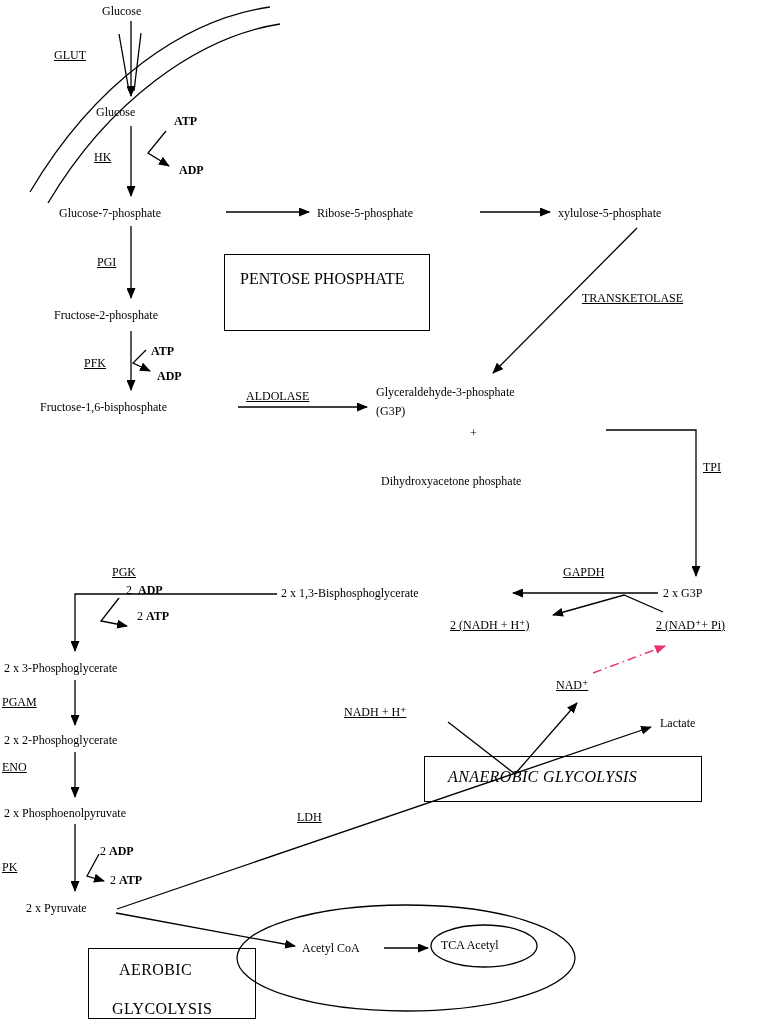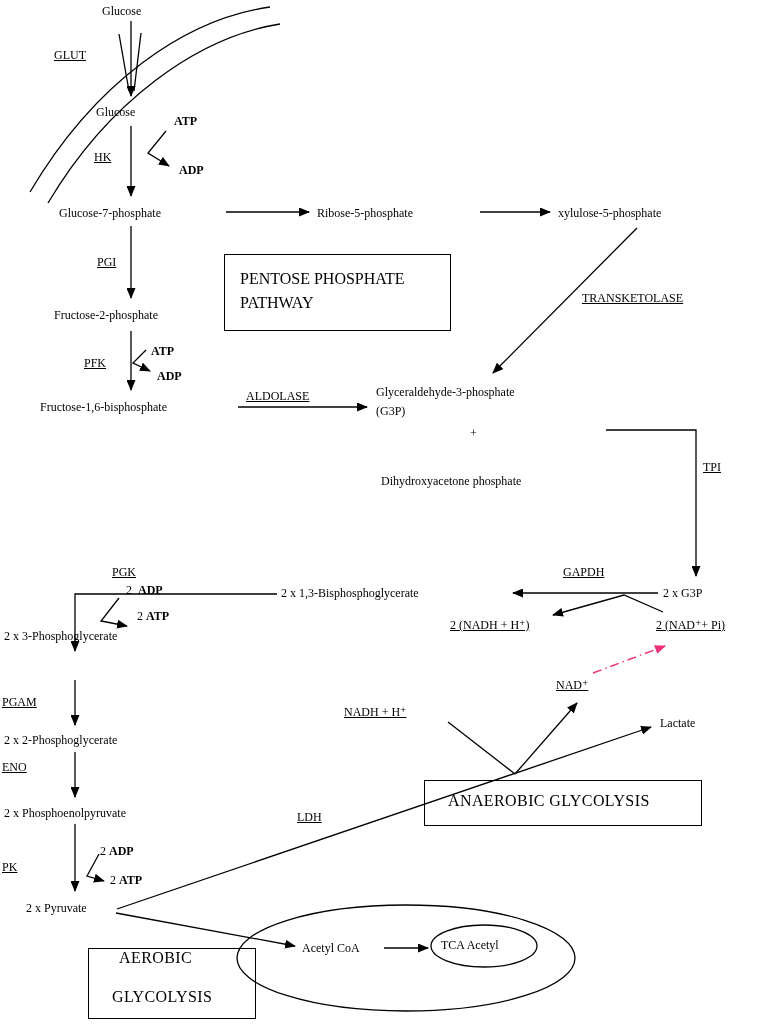--- a/index.html
+++ b/index.html
@@ -8,23 +8,23 @@
     position:relative; width:765px; height:1025px; background:#fff;
     font-family:"Liberation Serif","DejaVu Serif",serif; color:#000; overflow:hidden;
   }
   svg.layer { position:absolute; left:0; top:0; width:765px; height:1025px; }
   .lbl { position:absolute; font-size:12px; line-height:17px; white-space:nowrap; }
   .enz { text-decoration:underline; }
   .und { text-decoration:underline; }
   .co  { font-weight:bold; }
   .box { position:absolute; border:1.5px solid #000; background:transparent; font-size:16px; }
   .box .bline { white-space:nowrap; }
-  .ppp-box  { left:224px; top:254px; width:227px; height:77px; padding:12px 0 0 15px; line-height:24px; }
-  .anae-box { left:424px; top:780px; width:278px; height:46px; padding:11px 0 0 23px; letter-spacing:0.4px; }
-  .aero-box { left:88px;  top:948px; width:168px; height:71px; padding:0 0 0 0; line-height:17px; letter-spacing:0.4px; }
+  .ppp-box  { left:224px; top:254px; width:206px; height:77px; padding:12px 0 0 15px; line-height:24px; }
+  .anae-box { left:424px; top:756px; width:278px; height:46px; padding:11px 0 0 23px; letter-spacing:0.4px;font-style:italic; }
+  .aero-box { left:88px;  top:948px; width:168px; height:71px; padding:12px 0 0 0; line-height:17px; letter-spacing:0.4px; }
   .aero-box .l1 { margin-left:30px; }
   .aero-box .l2 { margin-left:23px; margin-top:22px; }
 </style>
 </head>
 <body>
 
 <div class="canvas">
 
   <svg class="layer" viewBox="0 0 765 1025" xmlns="http://www.w3.org/2000/svg">
     <defs>
@@ -111,41 +111,40 @@
   <div class="lbl enz" style="left:112px;top:564px">PGK</div>
   <div class="lbl" style="left:126px;top:582px"><span>2</span>&nbsp;&nbsp;<span class="co">ADP</span></div>
   <div class="lbl" style="left:137px;top:608px"><span>2</span>&nbsp;<span class="co">ATP</span></div>
 
   <div class="lbl" style="left:281px;top:585px">2 x 1,3-Bisphosphoglycerate</div>
   <div class="lbl enz" style="left:563px;top:564px">GAPDH</div>
   <div class="lbl" style="left:663px;top:585px">2 x G3P</div>
   <div class="lbl und" style="left:450px;top:617px">2 (NADH + H⁺)</div>
   <div class="lbl und" style="left:656px;top:617px">2 (NAD⁺+ Pi)</div>
 
-  <div class="lbl" style="left:4px;top:628px">2 x 3-Phosphoglycerate</div>
+  <div class="lbl" style="left:4px;top:660px">2 x 3-Phosphoglycerate</div>
   <div class="lbl enz" style="left:2px;top:694px">PGAM</div>
   <div class="lbl und" style="left:556px;top:677px">NAD⁺</div>
   <div class="lbl und" style="left:344px;top:704px">NADH + H⁺</div>
   <div class="lbl" style="left:660px;top:715px">Lactate</div>
   <div class="lbl" style="left:4px;top:732px">2 x 2-Phosphoglycerate</div>
   <div class="lbl enz" style="left:2px;top:759px">ENO</div>
   <div class="lbl" style="left:4px;top:805px">2 x Phosphoenolpyruvate</div>
   <div class="lbl enz" style="left:297px;top:809px">LDH</div>
   <div class="lbl enz" style="left:2px;top:859px">PK</div>
 
   <div class="lbl" style="left:100px;top:843px"><span>2</span>&nbsp;<span class="co">ADP</span></div>
   <div class="lbl" style="left:110px;top:872px"><span>2</span>&nbsp;<span class="co">ATP</span></div>
 
   <div class="lbl" style="left:26px;top:900px">2 x Pyruvate</div>
   <div class="lbl" style="left:302px;top:940px">Acetyl CoA</div>
   <div class="lbl" style="left:441px;top:937px">TCA Acetyl</div>
 
   <div class="box ppp-box">
     <div class="bline">PENTOSE  PHOSPHATE</div>
-    <div class="bline">PATHWAY</div>
   </div>
 
   <div class="box anae-box">
     <div class="bline">ANAEROBIC GLYCOLYSIS</div>
   </div>
 
   <div class="box aero-box">
     <div class="bline l1">AEROBIC</div>
     <div class="bline l2">GLYCOLYSIS</div>
   </div>

